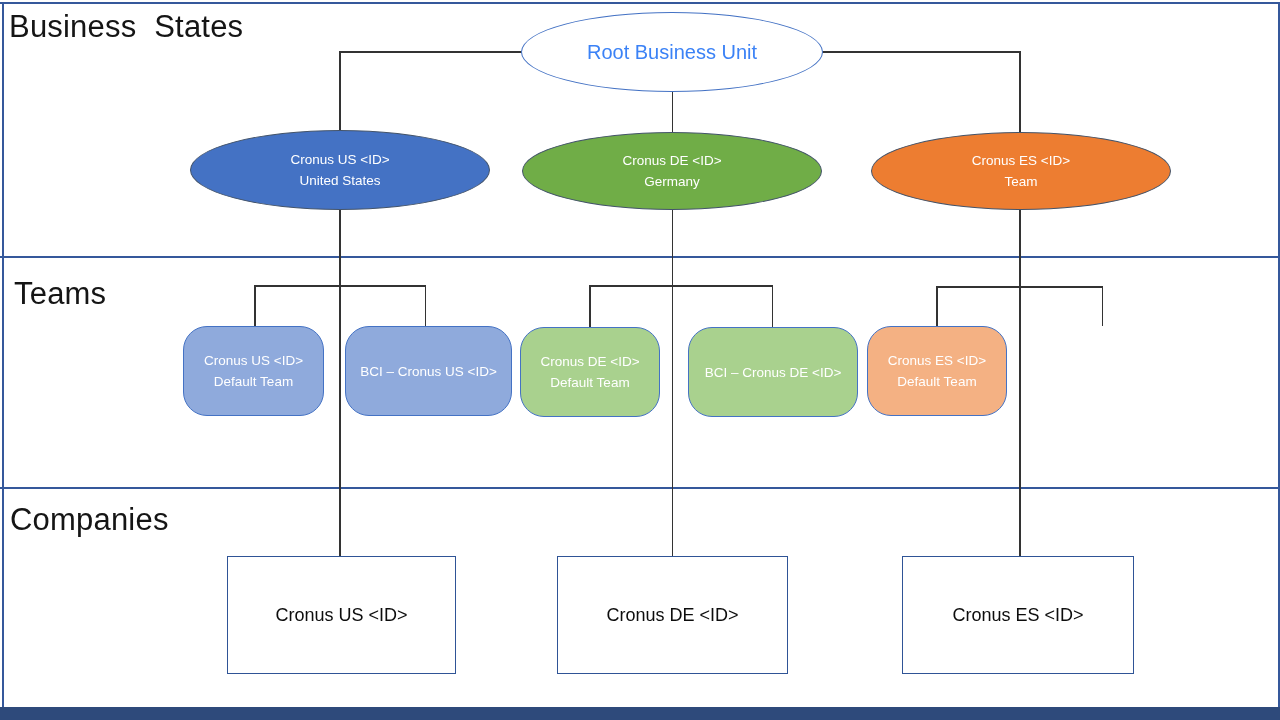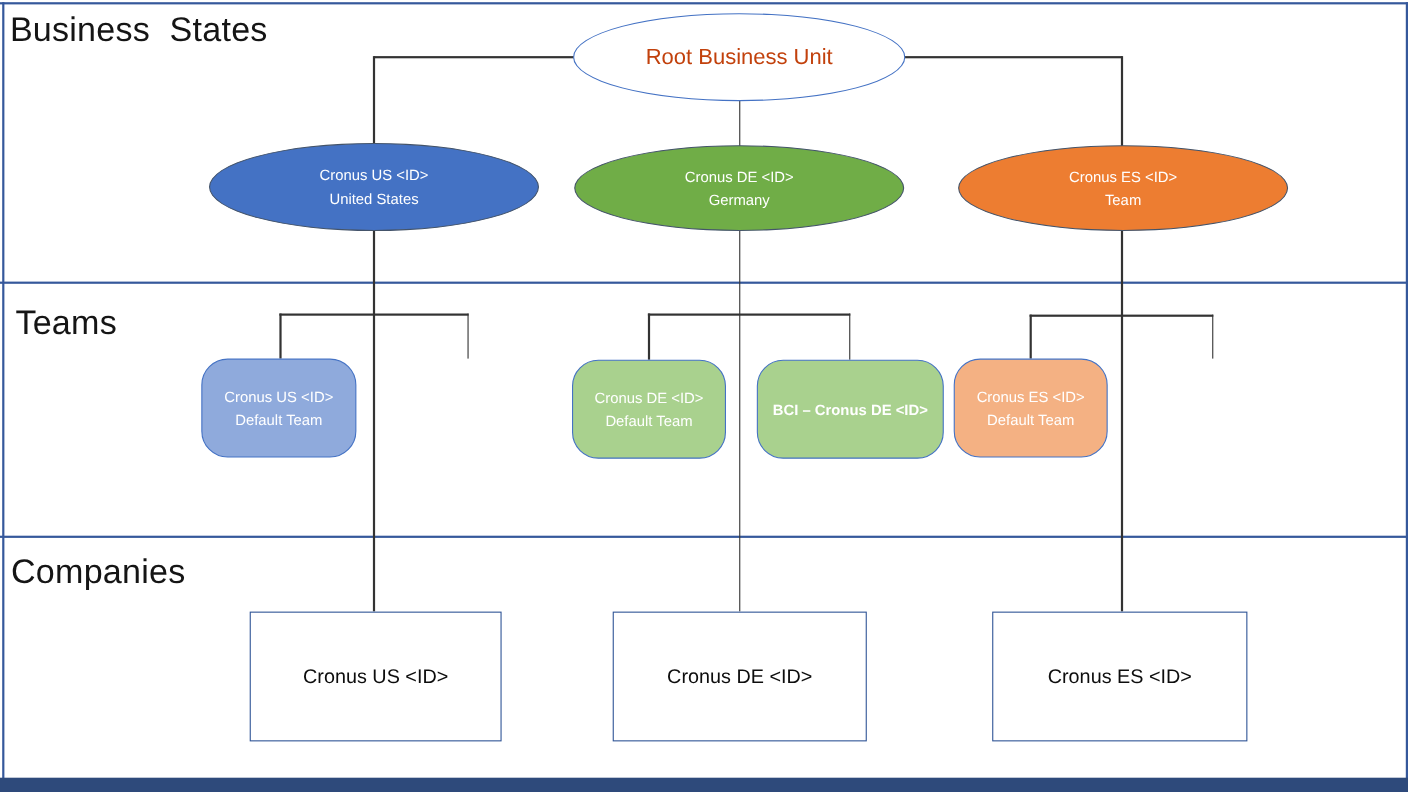--- a/index.html
+++ b/index.html
@@ -19,33 +19,33 @@
   
   .band-title{position:absolute;color:#151515;font-size:31px;line-height:1.15;letter-spacing:.2px;}
   .t-bu{left:9px;top:9px;word-spacing:9px;}
   .t-teams{left:14px;top:276px;}
   .t-comp{left:10px;top:502px;}
   
   .conn{position:absolute;background:#333333;}
   
   .node{position:absolute;display:flex;flex-direction:column;align-items:center;justify-content:center;text-align:center;box-sizing:border-box;}
   .ellipse{border-radius:50%;}
-  .root-ellipse{left:521px;top:12px;width:302px;height:80px;background:#ffffff;border:1.5px solid #4472C4;color:#c2410c;font-size:20px;}
+  .root-ellipse{left:521px;top:12px;width:302px;height:80px;background:#ffffff;border:1.5px solid #4472C4;color:#3b82f6;font-size:20px;}
   .bu{color:#ffffff;font-size:13.5px;line-height:21px;border:1.5px solid #44546A;}
   .bu-us{left:190px;top:130px;width:300px;height:80px;background:#4472C4;}
   .bu-de{left:522px;top:132px;width:300px;height:78px;background:#70AD47;}
   .bu-es{left:871px;top:132px;width:300px;height:78px;background:#ED7D31;}
   .team{border-radius:24px;border:1.5px solid #4472C4;color:#ffffff;font-size:13.5px;line-height:21px;padding:4px;}
   .team-blue{background:#8FAADC;}
   .team-green{background:#A9D18E;}
   .team-orange{background:#F4B183;}
   .tm1{left:183px;top:326px;width:141px;height:90px;}
   .tm2{left:345px;top:326px;width:167px;height:90px;}
   .tm3{left:520px;top:327px;width:140px;height:90px;}
-  .tm4{left:688px;top:327px;width:170px;height:90px;font-weight:bold;}
+  .tm4{left:688px;top:327px;width:170px;height:90px;}
   .tm5{left:867px;top:326px;width:140px;height:90px;}
   .tm6{left:1033px;top:326px;width:167px;height:90px;}
   .company{background:#ffffff;border:1.5px solid #2F5496;color:#0d0d0d;font-size:18px;}
   .cp1{left:227px;top:556px;width:229px;height:118px;}
   .cp2{left:557px;top:556px;width:231px;height:118px;}
   .cp3{left:902px;top:556px;width:232px;height:118px;}
   .line{display:block;}
 </style>
 </head>
 <body>
@@ -92,20 +92,24 @@
   </div>
   <div class="node ellipse bu bu-es">
     <span class="line">Cronus ES &lt;ID&gt;</span>
     <span class="line">Team</span>
   </div>
 
   <div class="node team team-blue tm1">
     <span class="line">Cronus US &lt;ID&gt;</span>
     <span class="line">Default Team</span>
   </div>
+  <div class="node team team-blue tm2">
+    <span class="line">BCI – Cronus US &lt;ID&gt;</span>
+    <span class="line"></span>
+  </div>
   <div class="node team team-green tm3">
     <span class="line">Cronus DE &lt;ID&gt;</span>
     <span class="line">Default Team</span>
   </div>
   <div class="node team team-green tm4">
     <span class="line">BCI – Cronus DE &lt;ID&gt;</span>
     <span class="line"></span>
   </div>
   <div class="node team team-orange tm5">
     <span class="line">Cronus ES &lt;ID&gt;</span>

